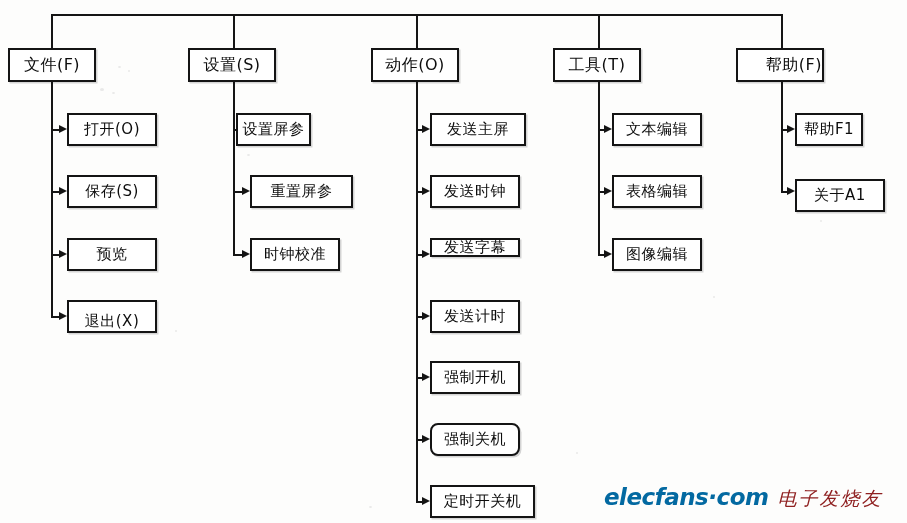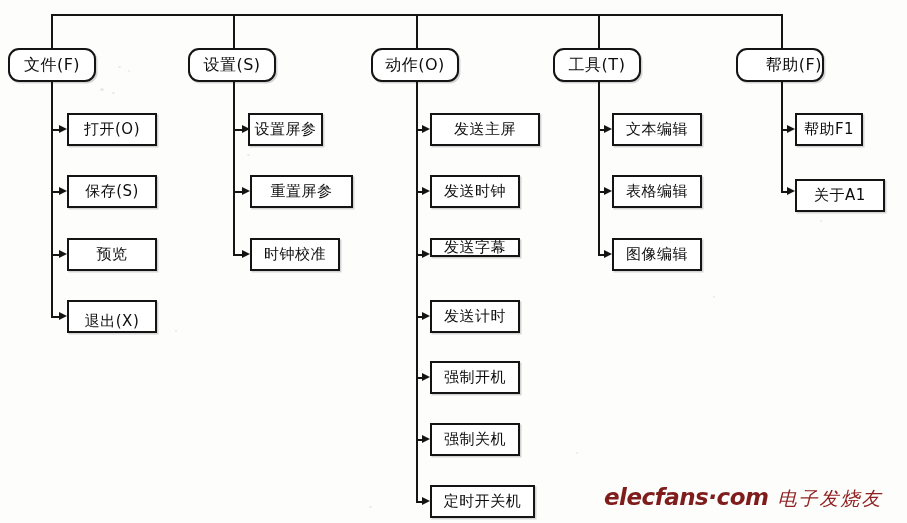--- a/index.html
+++ b/index.html
@@ -39,21 +39,20 @@
     align-items: center;
     justify-content: center;
     color: #0d0d0d;
     letter-spacing: 0.5px;
     white-space: nowrap;
     box-shadow: 1.5px 1.5px 0 rgba(120,120,120,0.30);
   }
   .node.root {
     font-size: 16px;
     height: 34px;
-    border-radius: 11px;
   }
   .node.leaf {
     font-size: 15px;
     height: 33px;
   }
   
   .arrow {
     position: absolute;
     width: 0;
     height: 0;
@@ -69,21 +68,21 @@
     display: flex;
     align-items: baseline;
     gap: 9px;
     user-select: none;
   }
   #wm-brand {
     font-family: "DejaVu Sans", "Liberation Sans", sans-serif;
     font-weight: bold;
     font-style: italic;
     font-size: 23px;
-    color: #7f1d1d;
+    color: #0369a1;
     letter-spacing: -0.5px;
   }
   #wm-cn {
     font-family: "DejaVu Sans", "Liberation Sans", sans-serif;
     font-size: 19px;
     color: #8f2020;
     font-style: italic;
     letter-spacing: 2px;
   }
   
@@ -127,41 +126,41 @@
       <div class="node leaf" style="left: 67px; top: 300px; width: 90px; height: 33px; align-items: flex-end;">
         <span>退出(X)</span>
       </div>
       <div class="line-v" style="left: 233px; top: 14px; height: 34px;"></div>
       <div class="node root" style="left: 188px; top: 48px; width: 88px; height: 34px;">
         <span>设置(S)</span>
       </div>
       <div class="line-v" style="left: 233px; top: 82px; height: 172.5px;"></div>
       <div class="line-h" style="left: 233px; top: 128.5px; width: 10px;"></div>
       <div class="arrow" style="left: 242px; top: 125px;"></div>
-      <div class="node leaf" style="left: 248px; top: 113px; width: 75px; height: 33px;">
+      <div class="node leaf" style="left: 236px; top: 113px; width: 75px; height: 33px;">
         <span>设置屏参</span>
       </div>
       <div class="line-h" style="left: 233px; top: 190.5px; width: 10px;"></div>
       <div class="arrow" style="left: 242px; top: 187px;"></div>
       <div class="node leaf" style="left: 250px; top: 175px; width: 103px; height: 33px;">
         <span>重置屏参</span>
       </div>
       <div class="line-h" style="left: 233px; top: 253.5px; width: 10px;"></div>
       <div class="arrow" style="left: 242px; top: 250px;"></div>
       <div class="node leaf" style="left: 250px; top: 238px; width: 90px; height: 33px;">
         <span>时钟校准</span>
       </div>
       <div class="line-v" style="left: 416px; top: 14px; height: 34px;"></div>
       <div class="node root" style="left: 371px; top: 48px; width: 88px; height: 34px;">
         <span>动作(O)</span>
       </div>
       <div class="line-v" style="left: 416px; top: 82px; height: 419.5px;"></div>
       <div class="line-h" style="left: 416px; top: 128.5px; width: 7px;"></div>
       <div class="arrow" style="left: 422px; top: 125px;"></div>
-      <div class="node leaf" style="left: 430px; top: 113px; width: 110px; height: 33px;">
+      <div class="node leaf" style="left: 430px; top: 113px; width: 96px; height: 33px;">
         <span>发送主屏</span>
       </div>
       <div class="line-h" style="left: 416px; top: 190.5px; width: 7px;"></div>
       <div class="arrow" style="left: 422px; top: 187px;"></div>
       <div class="node leaf" style="left: 430px; top: 175px; width: 90px; height: 33px;">
         <span>发送时钟</span>
       </div>
       <div class="line-h" style="left: 416px; top: 253.5px; width: 7px;"></div>
       <div class="arrow" style="left: 422px; top: 250px;"></div>
       <div class="node leaf" style="left: 430px; top: 238px; width: 90px; height: 19px;">
@@ -172,21 +171,21 @@
       <div class="node leaf" style="left: 430px; top: 300px; width: 90px; height: 33px;">
         <span>发送计时</span>
       </div>
       <div class="line-h" style="left: 416px; top: 376.5px; width: 7px;"></div>
       <div class="arrow" style="left: 422px; top: 373px;"></div>
       <div class="node leaf" style="left: 430px; top: 361px; width: 90px; height: 33px;">
         <span>强制开机</span>
       </div>
       <div class="line-h" style="left: 416px; top: 438.5px; width: 7px;"></div>
       <div class="arrow" style="left: 422px; top: 435px;"></div>
-      <div class="node leaf" style="left: 430px; top: 423px; width: 90px; height: 33px;">
+      <div class="node leaf" style="left: 430px; top: 423px; width: 90px; height: 33px; border-radius: 8px;">
         <span>强制关机</span>
       </div>
       <div class="line-h" style="left: 416px; top: 500.5px; width: 7px;"></div>
       <div class="arrow" style="left: 422px; top: 497px;"></div>
       <div class="node leaf" style="left: 430px; top: 485px; width: 105px; height: 33px;">
         <span>定时开关机</span>
       </div>
       <div class="line-v" style="left: 598px; top: 14px; height: 34px;"></div>
       <div class="node root" style="left: 553px; top: 48px; width: 88px; height: 34px;">
         <span>工具(T)</span>

